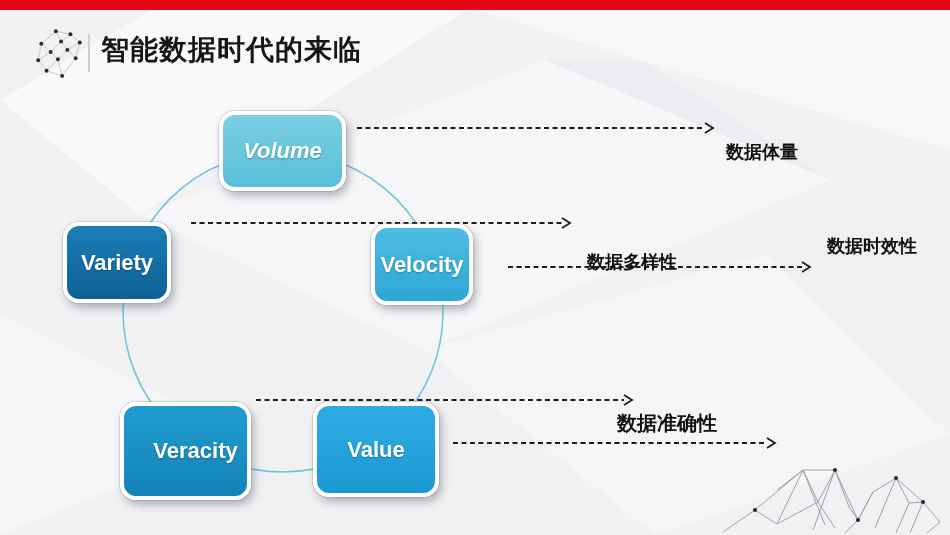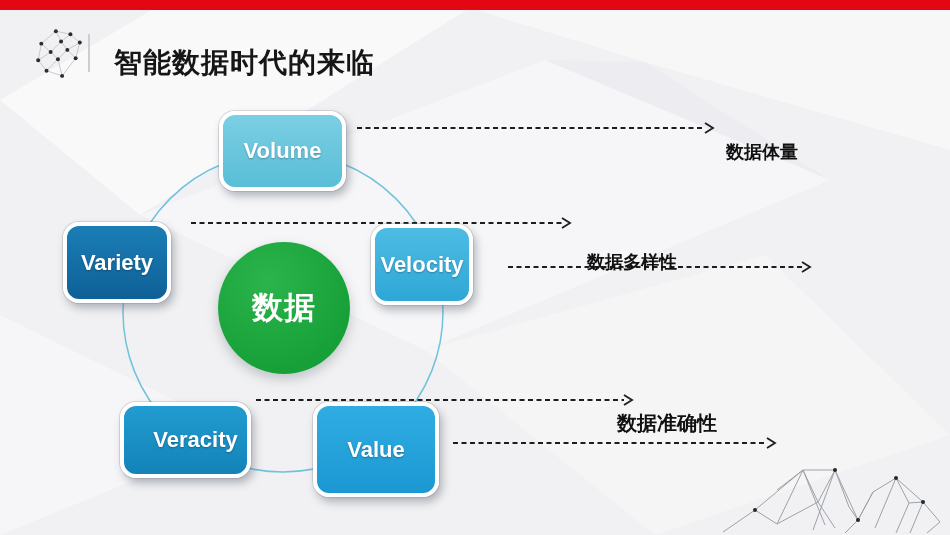--- a/index.html
+++ b/index.html
@@ -2,33 +2,33 @@
 <html><head>
 <meta charset="utf-8">
 <style>
   html,body{margin:0;padding:0;}
   .slide{position:relative;width:950px;height:535px;background:#f1f1f3;overflow:hidden;
          font-family:"Liberation Sans",sans-serif;}
   .bg-facets{position:absolute;left:0;top:0;}
   .topbar{position:absolute;left:0;top:0;width:950px;height:10px;background:#e30613;}
   .logo{position:absolute;left:33px;top:27px;}
   .title-divider{position:absolute;left:88px;top:34px;width:2px;height:38px;background:#cdced3;}
-  .slide-title{position:absolute;left:101px;top:31px;margin:13px;font-size:28px;font-weight:bold;
+  .slide-title{position:absolute;left:101px;top:31px;margin:0;font-size:28px;font-weight:bold;
                color:#161616;letter-spacing:1px;white-space:nowrap;}
   .connector-layer,.deco{position:absolute;pointer-events:none;}
   .connector-layer{left:0;top:0;}
   .deco{left:715px;top:430px;}
   .node{position:absolute;box-sizing:border-box;border-radius:16px;border:4px solid #fff;
         display:flex;align-items:center;justify-content:center;color:#fff;font-weight:bold;
         font-size:22px;text-shadow:0 1px 2px rgba(0,0,0,.28);
         box-shadow:0 0 0 1px rgba(120,128,138,.25),3px 5px 8px rgba(90,100,112,.45);}
-  .node-volume  {left:219px;top:111px;width:127px;height:80px;background:linear-gradient(180deg,#7bcfe3,#58bed7);}
+  .node-volume  {left:219px;top:111px;width:127px;height:80px;background:linear-gradient(180deg,#7bcfe3,#58bed7);font-style:italic;}
   .node-variety {left:63px; top:222px;width:108px;height:81px;background:linear-gradient(180deg,#1b7eb6,#0e6097);}
   .node-velocity{left:371px;top:224px;width:102px;height:81px;background:linear-gradient(180deg,#4dbce3,#2ea7d6);}
-  .node-veracity{left:120px;top:402px;width:131px;height:76px;background:linear-gradient(180deg,#219cd0,#1383b8);padding-left:20px;}
+  .node-veracity{left:120px;top:402px;width:131px;height:98px;background:linear-gradient(180deg,#219cd0,#1383b8);padding-left:20px;}
   .node-value   {left:313px;top:402px;width:126px;height:95px;background:linear-gradient(180deg,#2fade3,#1b98d2);}
   .center-circle{position:absolute;left:218px;top:242px;width:132px;height:132px;border-radius:50%;
         background:radial-gradient(circle at 38% 30%,#2cb44c,#18a038 72%);
         display:flex;align-items:center;justify-content:center;color:#fff;font-size:31px;
         font-weight:bold;box-shadow:0 5px 12px rgba(96,108,120,.35);letter-spacing:1px;}
   .anno{position:absolute;transform:translateX(-50%);font-weight:bold;color:#111;
         font-size:18px;white-space:nowrap;}
   .anno-volume  {left:762px;top:140px;}
   .anno-variety {left:632px;top:250px;text-align:right;}
   .anno-velocity{left:872px;top:234px;}
@@ -116,26 +116,24 @@
   <div class="node node-velocity">
     <span>Velocity</span>
   </div>
   <div class="node node-veracity">
     <span>Veracity</span>
   </div>
   <div class="node node-value">
     <span>Value</span>
   </div>
 
-  <div class="center-circle">
-    <span>数据</span>
-  </div>
 
   <div class="anno anno-volume">数据体量</div>
   <div class="anno anno-variety">数据多样性</div>
+  <div class="anno anno-velocity">数据时效性</div>
   <div class="anno anno-veracity">数据准确性</div>
 
   <svg class="deco" width="235" height="105">
     <g class="mline">
       <path d="M8,102 L40,80 L62,94 L88,40 L103,72 L120,40 L134,77 L143,90 L158,62 L181,48 L194,73 L208,72 L225,92"></path>
       <path d="M40,80 L88,40 M62,94 L103,72 M88,40 L110,95 M120,40 L98,100 M120,40 L143,90
                M120,40 L88,40 M103,72 L120,98 M158,62 L143,90 M181,48 L160,98 M181,48 L208,72
                M194,73 L181,103 M208,72 L195,103 M143,90 L130,103 M88,40 L62,60 M225,92 L212,103"></path>
     </g>
     <g>

